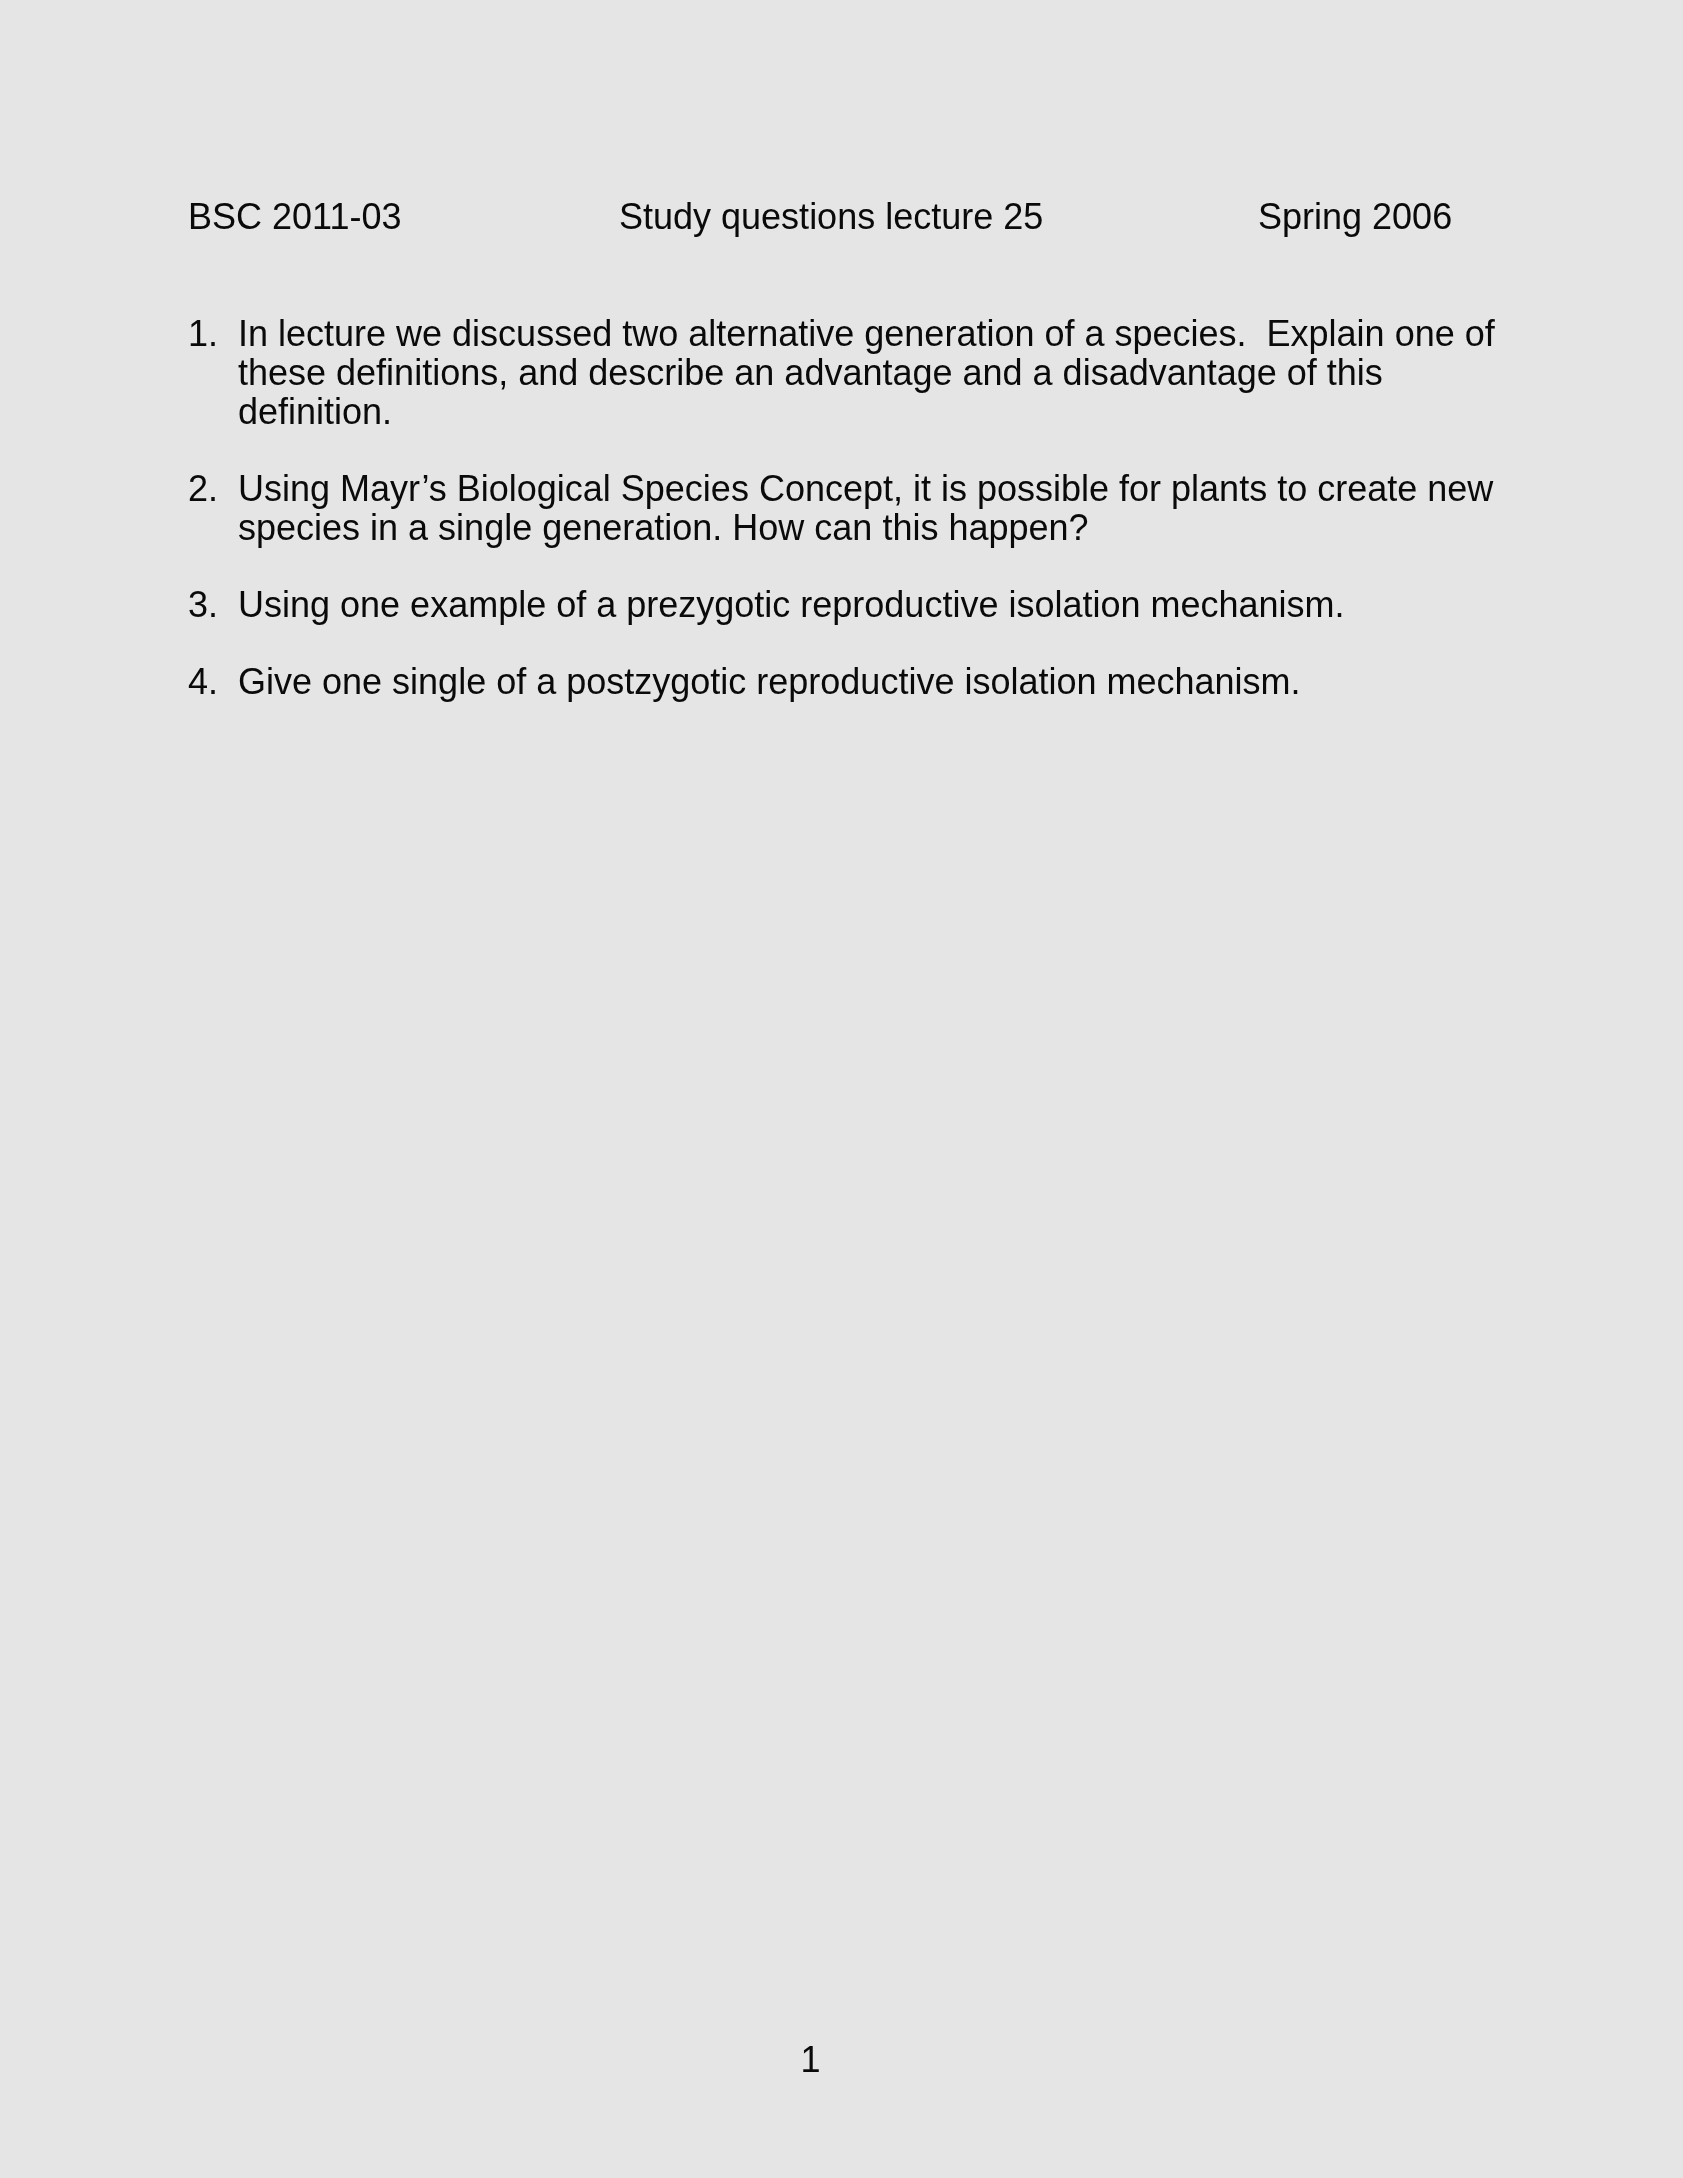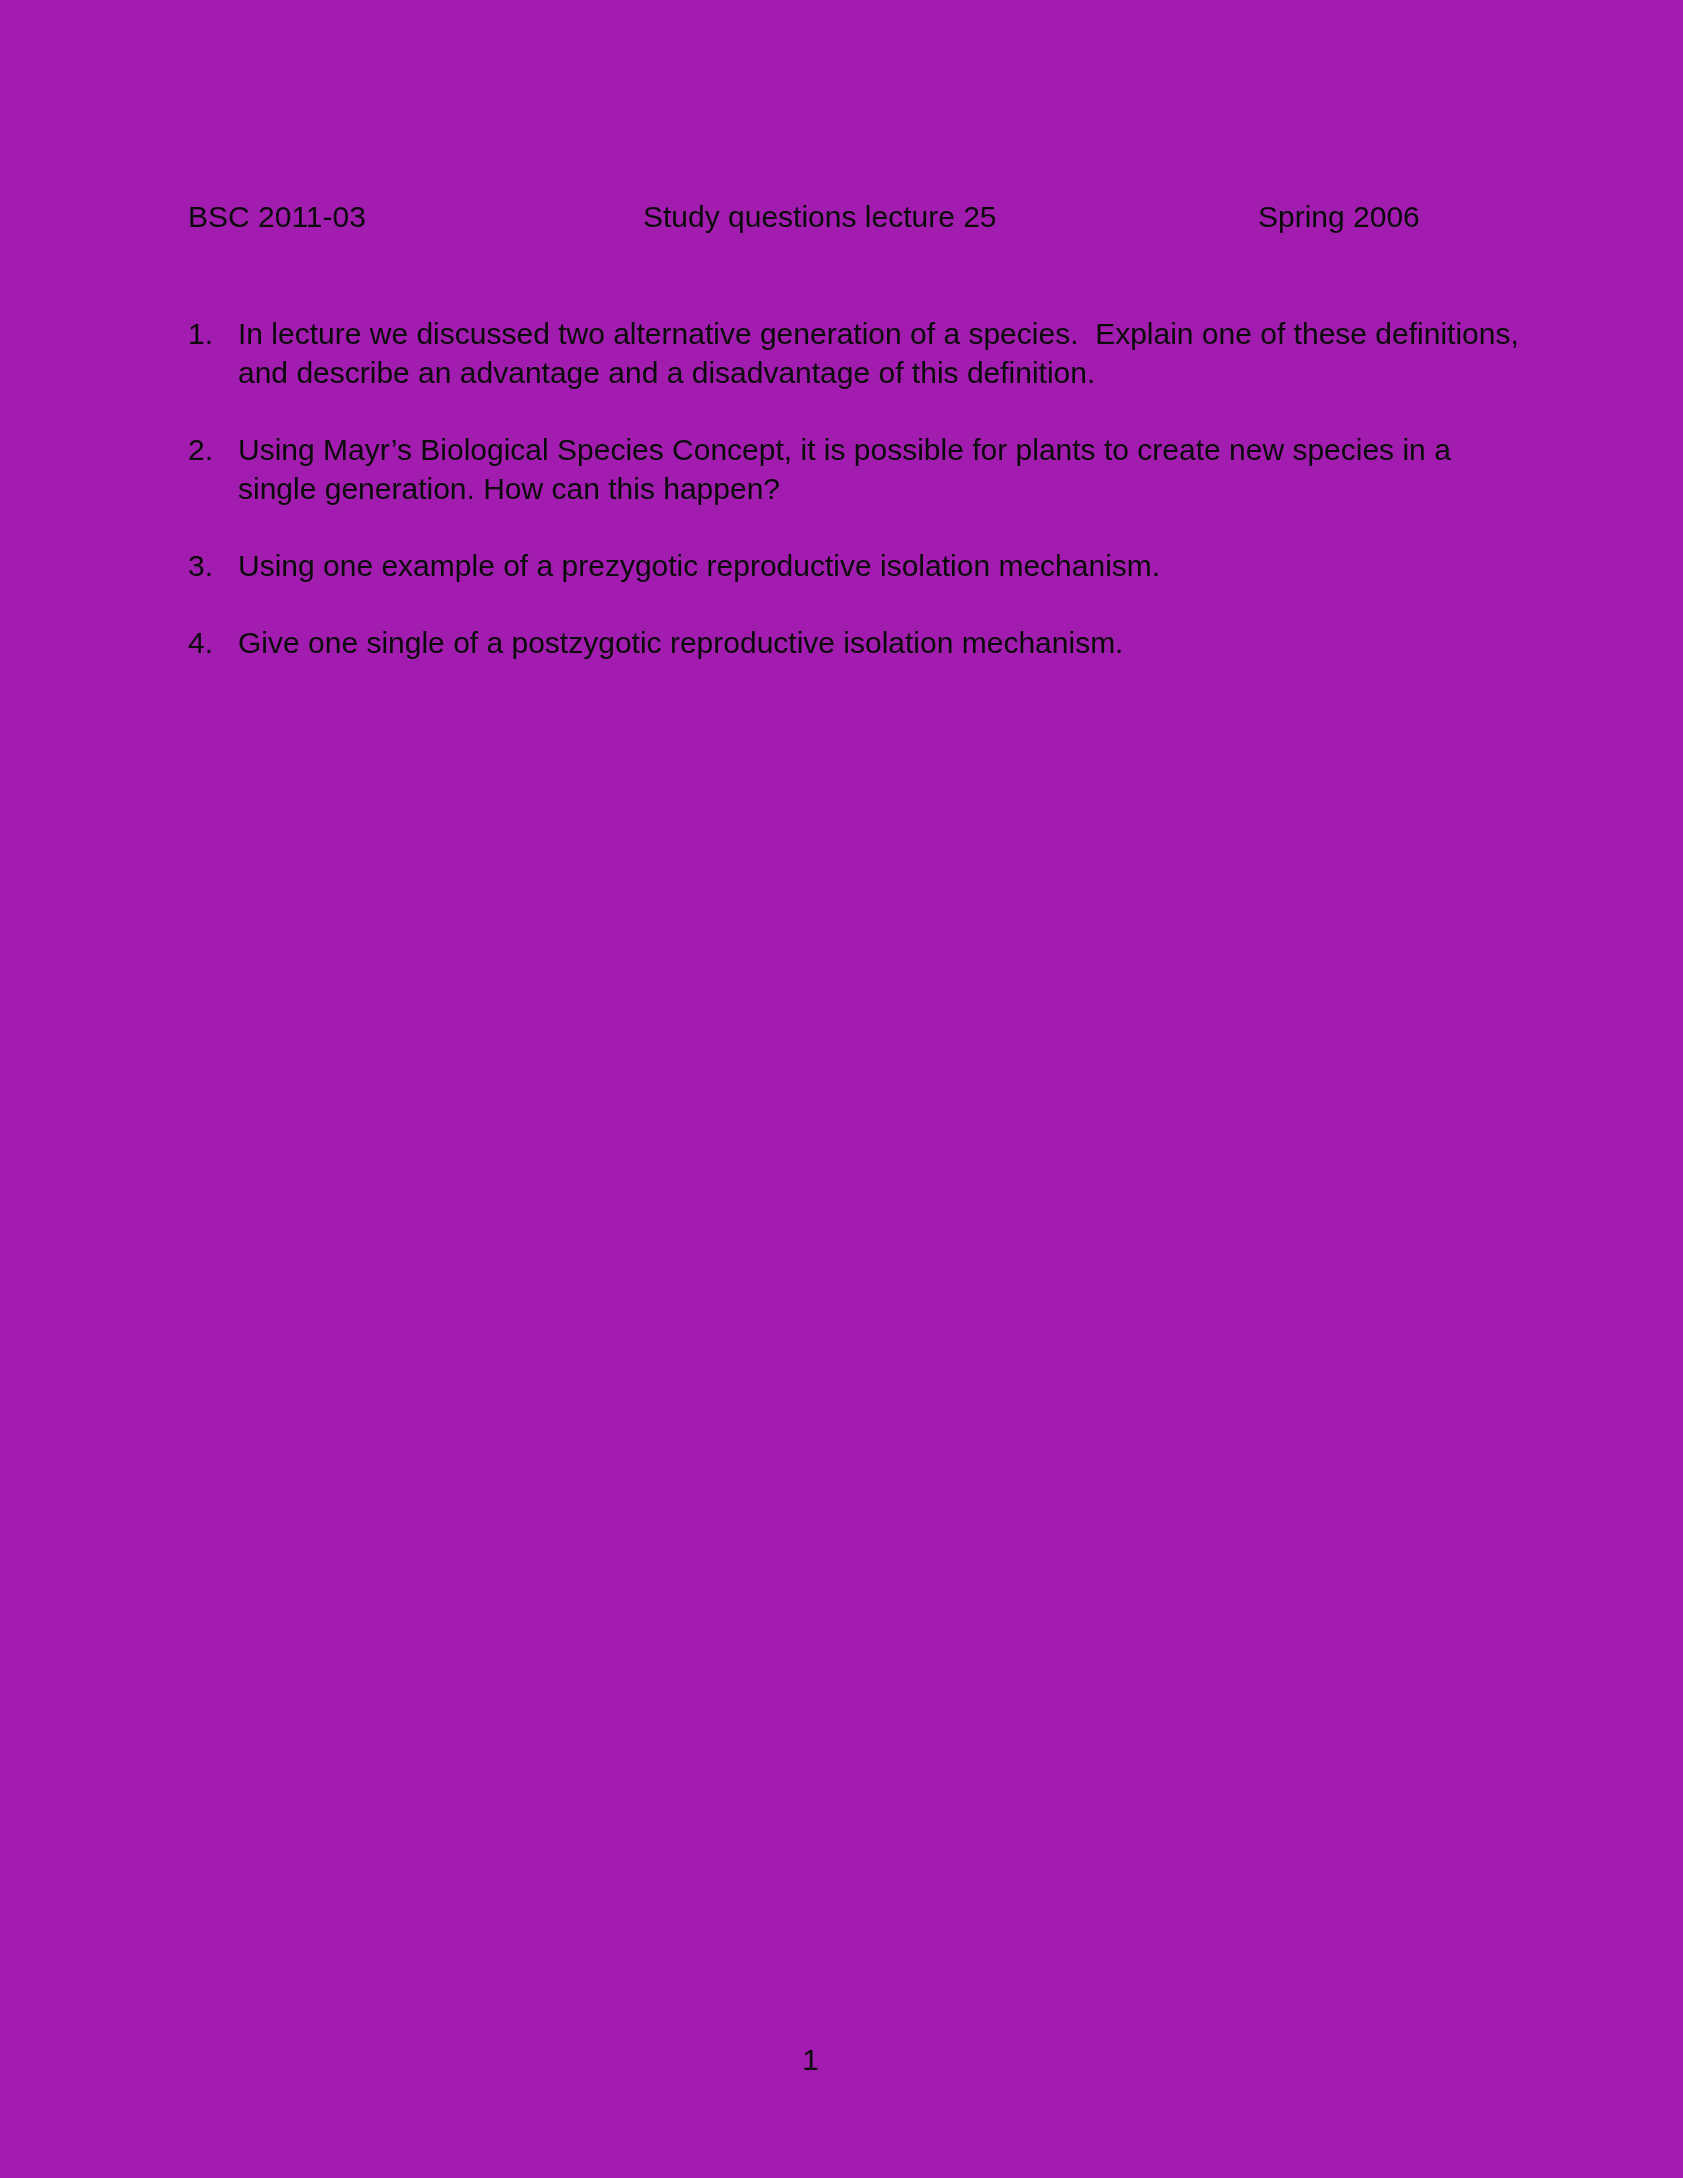--- a/index.html
+++ b/index.html
@@ -4,41 +4,41 @@
 <style>
   html, body {
     margin: 0;
     padding: 0;
     background: #ffffff;
   }
   .page {
     position: relative;
     width: 1683px;
     height: 2178px;
-    background: #a21caf;
+    background: #e5e5e5;
     font-family: "Liberation Sans", "DejaVu Sans", sans-serif;
-    font-size: 30px;
+    font-size: 36px;
     line-height: 39px;
     color: #0a0a0a;
     overflow: hidden;
   }
   .header {
     position: absolute;
     top: 197px;
     left: 0;
     width: 100%;
     height: 39px;
   }
   .header span {
     position: absolute;
     top: 0;
     white-space: nowrap;
   }
   .h-left   { left: 188px; }
-  .h-center { left: 643px; text-align: center; }
+  .h-center { left: 619px; text-align: center; }
   .h-right  { left: 1226px; margin-left: 32px; }
 
   .questions {
     position: absolute;
     top: 314px;
     left: 188px;
     width: 1332px;
     margin: 0;
     padding: 0;
     list-style: none;

